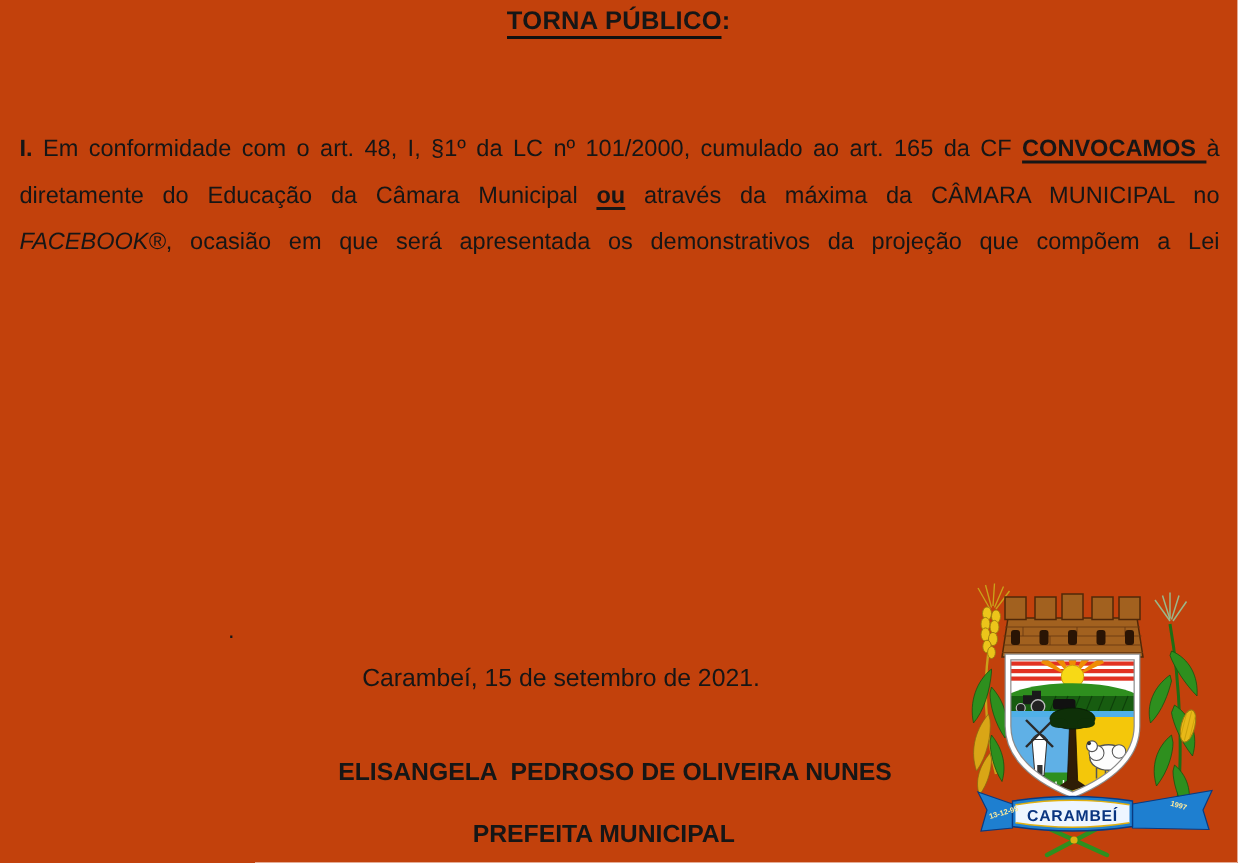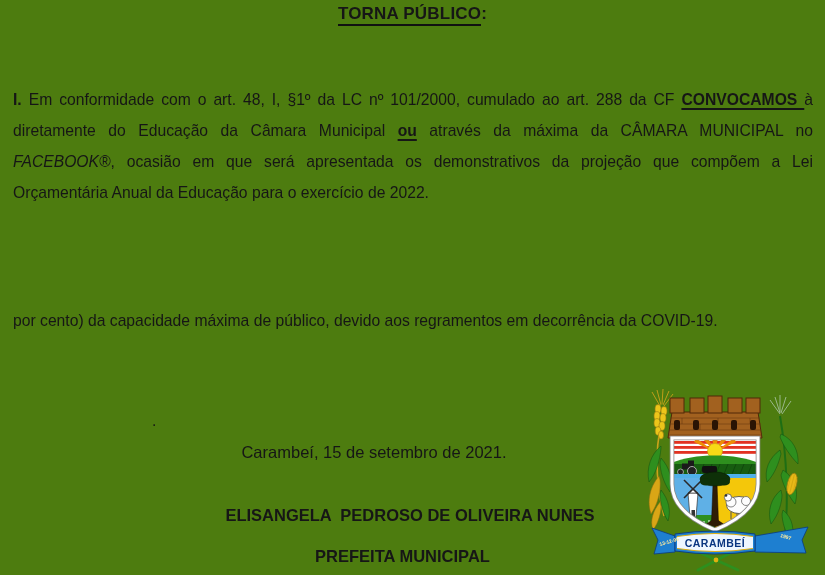--- a/index.html
+++ b/index.html
@@ -1,17 +1,17 @@
 <!DOCTYPE html>
 <html><head>
 <meta charset="utf-8">
 <style>
   html,body{margin:0;padding:0;background:#ffffff;}
   .page{
-    position:relative;width:825px;height:575px;background:#4d7c0f;
+    position:relative;width:825px;height:575px;background:#c2410c;
     font-family:"Liberation Sans", sans-serif;color:#161616;overflow:hidden;
   }
   .doc-title{
     position:absolute;top:4px;left:0;width:825px;text-align:center;
     font-size:17px;font-weight:700;letter-spacing:.2px;margin:0;
   }
   .doc-title .underlined{border-bottom:2px solid #111;padding-bottom:1px;}
   .par{
     position:absolute;left:13px;width:800px;font-size:15.7px;
   }
@@ -30,28 +30,26 @@
   .crest text{font-family:"Liberation Sans", sans-serif;}
 </style>
 </head>
 <body>
 
 <div class="page">
 
   <h1 class="doc-title"><span class="underlined">TORNA PÚBLICO</span><span>:</span></h1>
 
   <div class="par" id="par1">
-      <div class="tline"><span class="b">I.</span><span> Em conformidade com o art. 48, I, §1º da LC nº 101/2000, cumulado ao art. 288 da CF </span><span class="b u">CONVOCAMOS </span><span>à</span></div>
+      <div class="tline"><span class="b">I.</span><span> Em conformidade com o art. 48, I, §1º da LC nº 101/2000, cumulado ao art. 165 da CF </span><span class="b u">CONVOCAMOS </span><span>à</span></div>
       <div class="tline"><span>diretamente do Educação da Câmara Municipal </span><span class="b u">ou</span><span> através da máxima da CÂMARA MUNICIPAL no</span></div>
       <div class="tline"><span class="i">FACEBOOK®</span><span>, ocasião em que será apresentada os demonstrativos da projeção que compõem a Lei</span></div>
-      <div class="tline tline-last"><span>Orçamentária Anual da Educação para o exercício de 2022.</span></div>
     </div>
 
   <div class="par" id="par2">
-      <div class="tline tline-last"><span>por cento) da capacidade máxima de público, devido aos regramentos em decorrência da COVID-19.</span></div>
     </div>
 
   <div class="stray-dot">.</div>
 
   <div class="date-line">Carambeí, 15 de setembro de 2021.</div>
 
   <div class="sig-name">ELISANGELA  PEDROSO DE OLIVEIRA NUNES</div>
 
   <div class="sig-role">PREFEITA MUNICIPAL</div>
 

